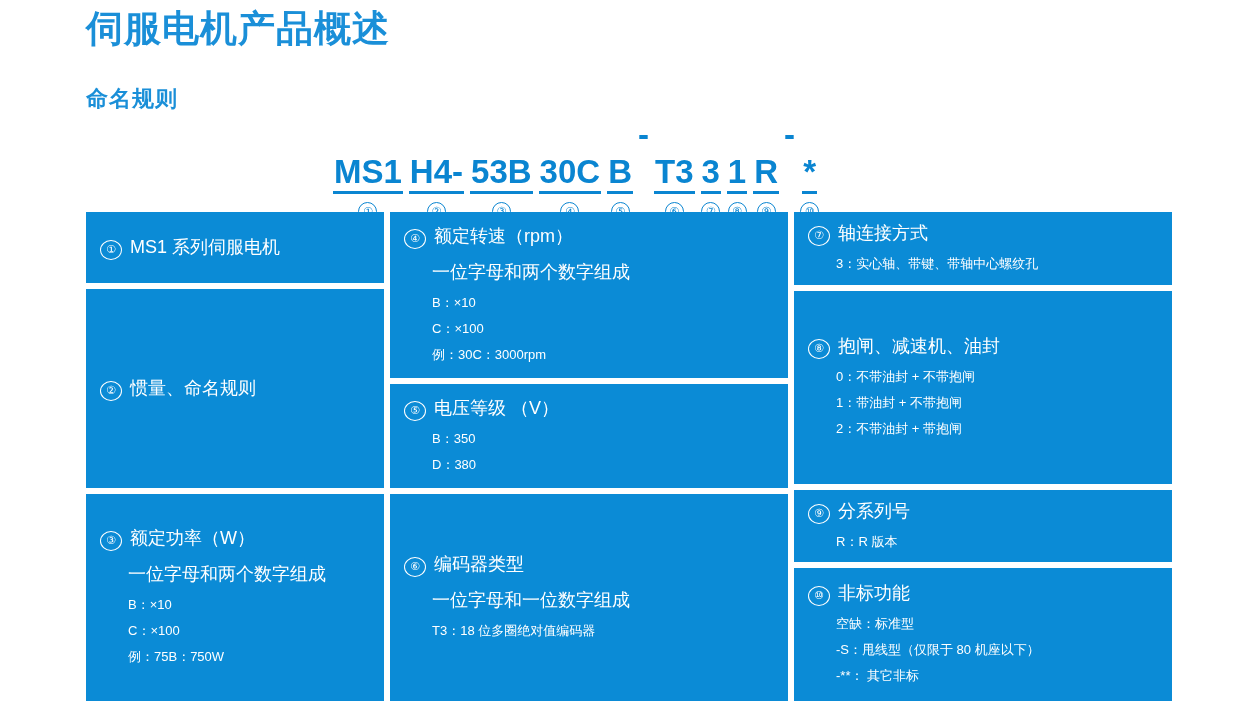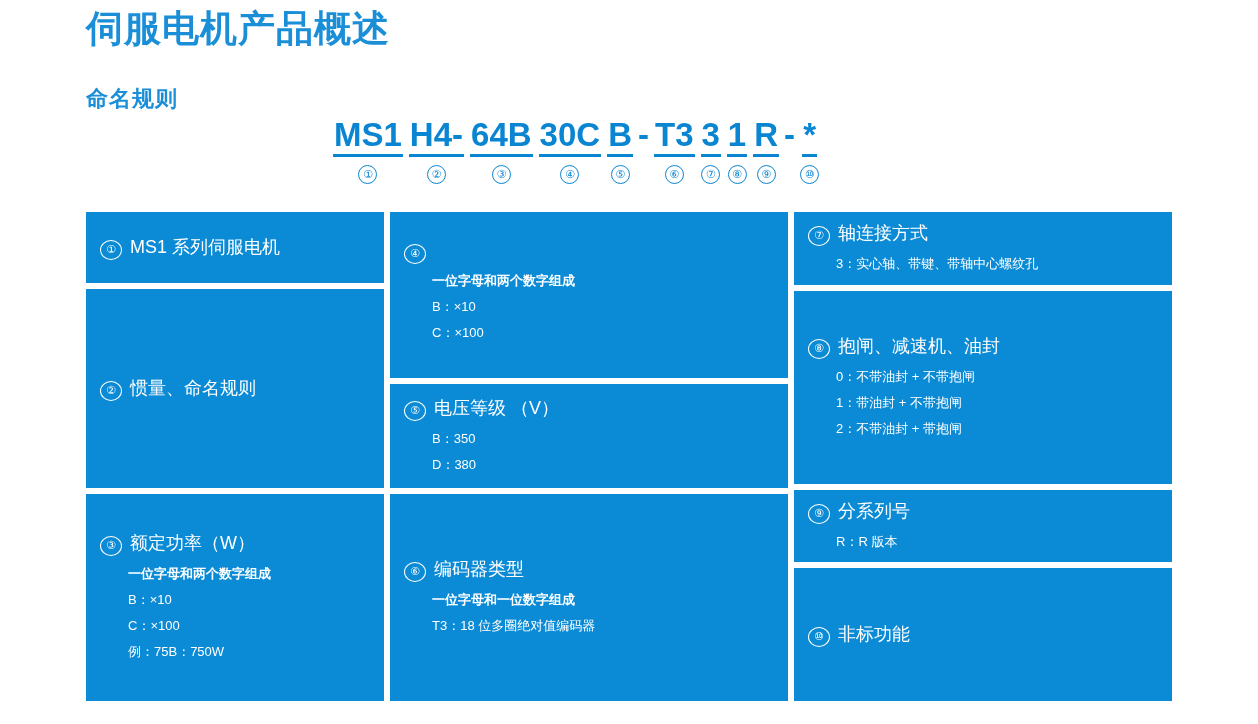--- a/index.html
+++ b/index.html
@@ -56,20 +56,21 @@
     margin: 0 3px;
   }
   .code-seg .code-text {
     font-size: 33px;
     font-weight: bold;
     color: #0a85d1;
     line-height: 1.05;
     border-bottom: 3px solid #0a85d1;
     padding: 0 1px 1px 1px;
     white-space: nowrap;
+    margin-top: 37px;
   }
   .code-seg .code-num {
     margin-top: 8px;
     width: 17px;
     height: 17px;
     border: 1.6px solid #0a85d1;
     border-radius: 50%;
     color: #0a85d1;
     font-size: 11px;
     line-height: 16px;
@@ -139,21 +140,21 @@
   }
   .cell-lines {
     margin-top: 4px;
     padding-left: 28px;
   }
   .cell-line {
     font-size: 13px;
     line-height: 2.0;
     white-space: nowrap;
   }
-  .cell-line.note { font-size: 13px; font-weight: bold; }
+  .cell-line.note { font-size: 18px; }
 
   
   .c1-r1 { height: 71px; }
   .c1-r2 { height: 199px; }
   .c1-r3 { height: 207px; }
   
   .c2-r1 { height: 166px; }
   .c2-r2 { height: 104px; }
   .c2-r3 { height: 207px; }
   
@@ -171,21 +172,21 @@
 <div id="model-code">
   <div class="code-seg">
     <div class="code-text">MS1</div>
     <div class="code-num">①</div>
   </div>
   <div class="code-seg">
     <div class="code-text">H4-</div>
     <div class="code-num">②</div>
   </div>
   <div class="code-seg">
-    <div class="code-text">64B</div>
+    <div class="code-text">53B</div>
     <div class="code-num">③</div>
   </div>
   <div class="code-seg">
     <div class="code-text">30C</div>
     <div class="code-num">④</div>
   </div>
   <div class="code-seg">
     <div class="code-text">B</div>
     <div class="code-num">⑤</div>
   </div>
@@ -244,25 +245,27 @@
       </div>
     </div>
 
   </div>
 
   <div class="grid-col col-2">
 
     <div class="cell c2-r1">
       <div class="cell-title">
         <span class="circ">④</span>
+        <span>额定转速（rpm）</span>
       </div>
       <div class="cell-lines">
         <div class="cell-line note">一位字母和两个数字组成</div>
         <div class="cell-line">B：×10</div>
         <div class="cell-line">C：×100</div>
+        <div class="cell-line">例：30C：3000rpm</div>
       </div>
     </div>
 
     <div class="cell c2-r2">
       <div class="cell-title">
         <span class="circ">⑤</span>
         <span>电压等级 （V）</span>
       </div>
       <div class="cell-lines">
         <div class="cell-line">B：350</div>
@@ -315,17 +318,22 @@
       <div class="cell-lines">
         <div class="cell-line">R：R 版本</div>
       </div>
     </div>
 
     <div class="cell c3-r4">
       <div class="cell-title">
         <span class="circ">⑩</span>
         <span>非标功能</span>
       </div>
+      <div class="cell-lines">
+        <div class="cell-line">空缺：标准型</div>
+        <div class="cell-line">-S：甩线型（仅限于 80 机座以下）</div>
+        <div class="cell-line">-**： 其它非标</div>
+      </div>
     </div>
 
   </div>
 
 </div>
 
 </body></html>

